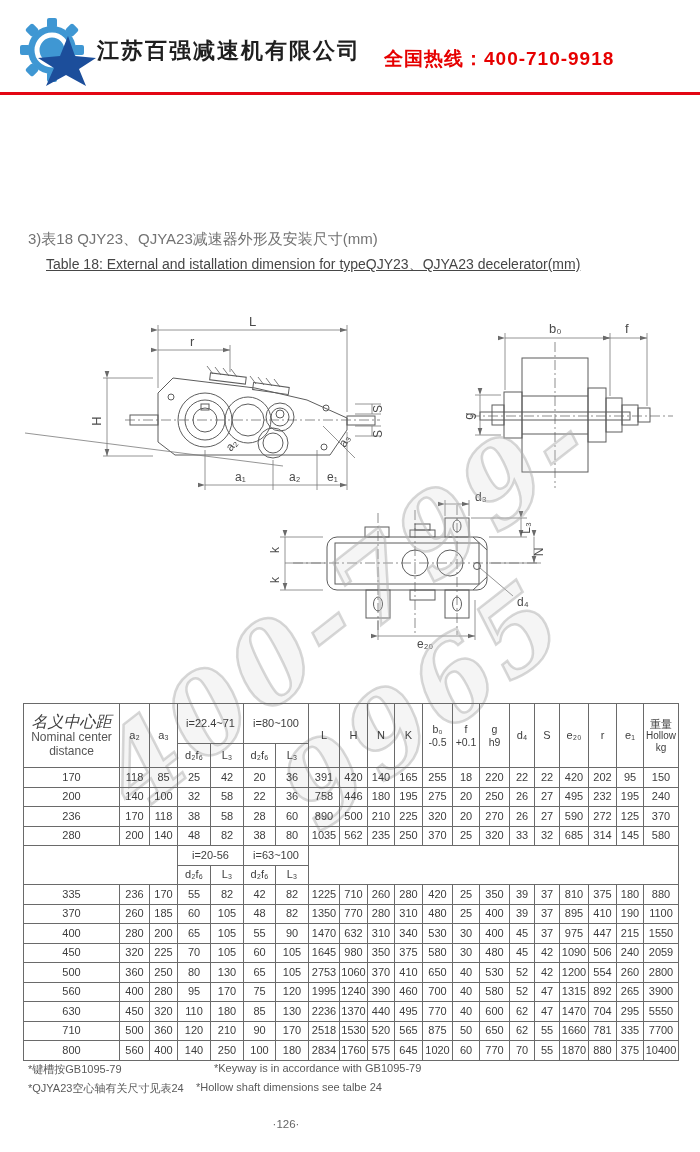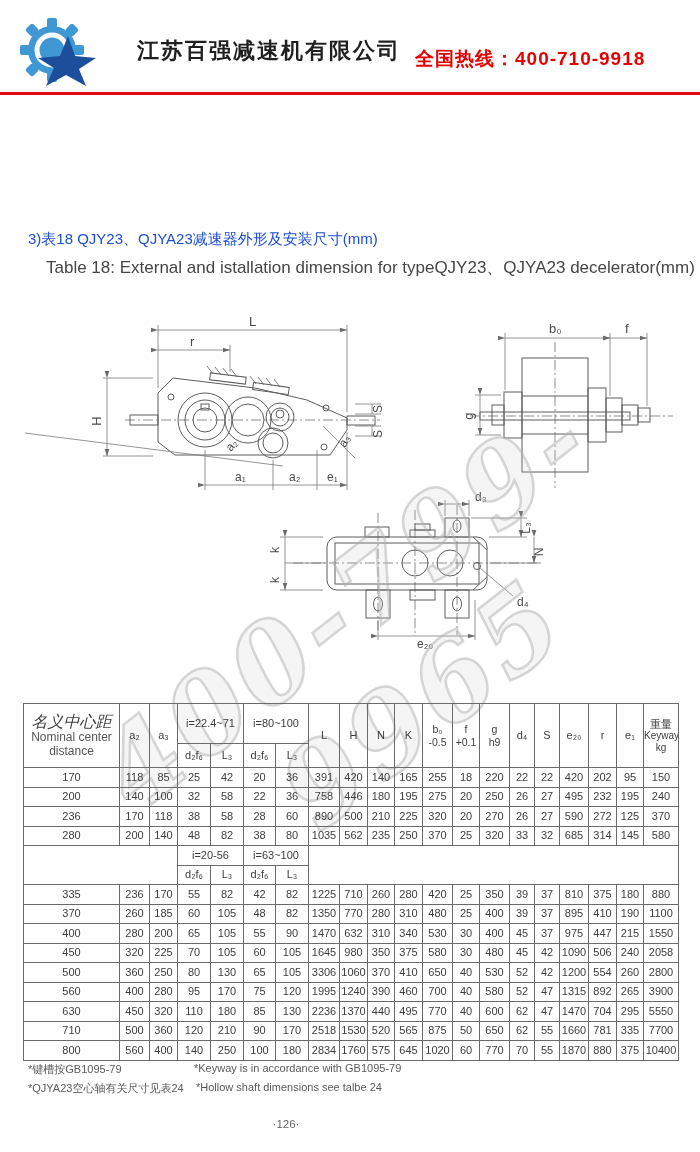--- a/index.html
+++ b/index.html
@@ -5,27 +5,27 @@
   html,body{margin:0;padding:0;}
   body{
     width:700px;height:1152px;position:relative;background:#ffffff;
     font-family:"Liberation Sans","DejaVu Sans",sans-serif;color:#333;
     overflow:hidden;
   }
   
   .hdr{position:absolute;left:0;top:0;width:700px;height:96px;background:#fff;}
   .logo{position:absolute;left:16px;top:14px;width:80px;height:72px;}
   .company{position:absolute;left:97px;top:36px;font-size:22px;font-weight:bold;
-    color:#1f1f1f;letter-spacing:2px;margin-left:40px;}
+    color:#1f1f1f;letter-spacing:2px;}
   .hotline{position:absolute;left:384px;top:46px;font-size:19px;font-weight:bold;
-    color:#e60000;letter-spacing:1px;margin-left:31px;}
+    color:#e60000;letter-spacing:1px;}
   .redline{position:absolute;left:0;top:92px;width:700px;height:3px;background:#e30613;}
   
-  .title-zh{position:absolute;left:28px;top:230px;font-size:15px;color:#1d4ed8;}
-  .title-en{position:absolute;left:46px;top:256px;font-size:17px;color:#464646;}
+  .title-zh{position:absolute;left:28px;top:230px;font-size:15px;color:#737373;}
+  .title-en{position:absolute;left:46px;top:256px;font-size:14px;color:#464646;text-decoration:underline;}
   
   .watermark{
     position:absolute;left:-70px;top:540px;width:840px;height:140px;
     transform:rotate(-38deg);transform-origin:center;
     font-family:"DejaVu Serif","Liberation Serif",serif;font-style:italic;font-weight:bold;
     font-size:108px;letter-spacing:6px;text-align:center;
     color:rgba(190,190,190,0.15);-webkit-text-stroke:2.5px rgba(175,175,175,0.5);
     pointer-events:none;z-index:3;
   }
   
@@ -48,21 +48,21 @@
   .dim-table tbody tr{height:19.5px;}
   .c1-zh{display:block;font-size:16px;font-style:italic;}
   .c1-en{display:block;font-size:12px;color:#555;}
   .two-line span{display:block;font-size:10.5px;}
   .wcol span{display:block;font-size:10px;}
   .wcol .wzh{font-size:11px;}
   
   .fn{position:absolute;font-size:11px;color:#5a5a5a;z-index:4;}
   .fn-zh1{left:28px;top:1062px;}
   .fn-zh2{left:28px;top:1081px;}
-  .fn-en1{left:194px;top:1062px;text-align:center;}
+  .fn-en1{left:214px;top:1062px;text-align:center;}
   .fn-en2{left:196px;top:1081px;}
   .pageno{position:absolute;left:0;top:1118px;width:572px;text-align:center;
     font-size:11.5px;color:#666;}
 </style>
 </head>
 <body>
 
 <div class="hdr">
   <svg class="logo" viewBox="0 0 80 72">
     <g>
@@ -314,21 +314,21 @@
         <span>g</span>
           <span>h9</span>
       </td>
       <td rowspan="2">d₄</td>
       <td rowspan="2">S</td>
       <td rowspan="2">e₂₀</td>
       <td rowspan="2">r</td>
       <td rowspan="2">e₁</td>
       <td rowspan="2" class="wcol">
         <span class="wzh">重量</span>
-        <span>Keyway</span>
+        <span>Hollow</span>
         <span>kg</span>
       </td>
     </tr>
     <tr class="h-sub">
       <td>d₂f₆</td>
       <td>L₃</td>
       <td>d₂f₆</td>
       <td>L₃</td>
     </tr>
   </thead>
@@ -516,31 +516,31 @@
         <td>350</td>
         <td>375</td>
         <td>580</td>
         <td>30</td>
         <td>480</td>
         <td>45</td>
         <td>42</td>
         <td>1090</td>
         <td>506</td>
         <td>240</td>
-        <td>2058</td>
+        <td>2059</td>
       </tr>
       <tr>
         <td>500</td>
         <td>360</td>
         <td>250</td>
         <td>80</td>
         <td>130</td>
         <td>65</td>
         <td>105</td>
-        <td>3306</td>
+        <td>2753</td>
         <td>1060</td>
         <td>370</td>
         <td>410</td>
         <td>650</td>
         <td>40</td>
         <td>530</td>
         <td>52</td>
         <td>42</td>
         <td>1200</td>
         <td>554</td>

